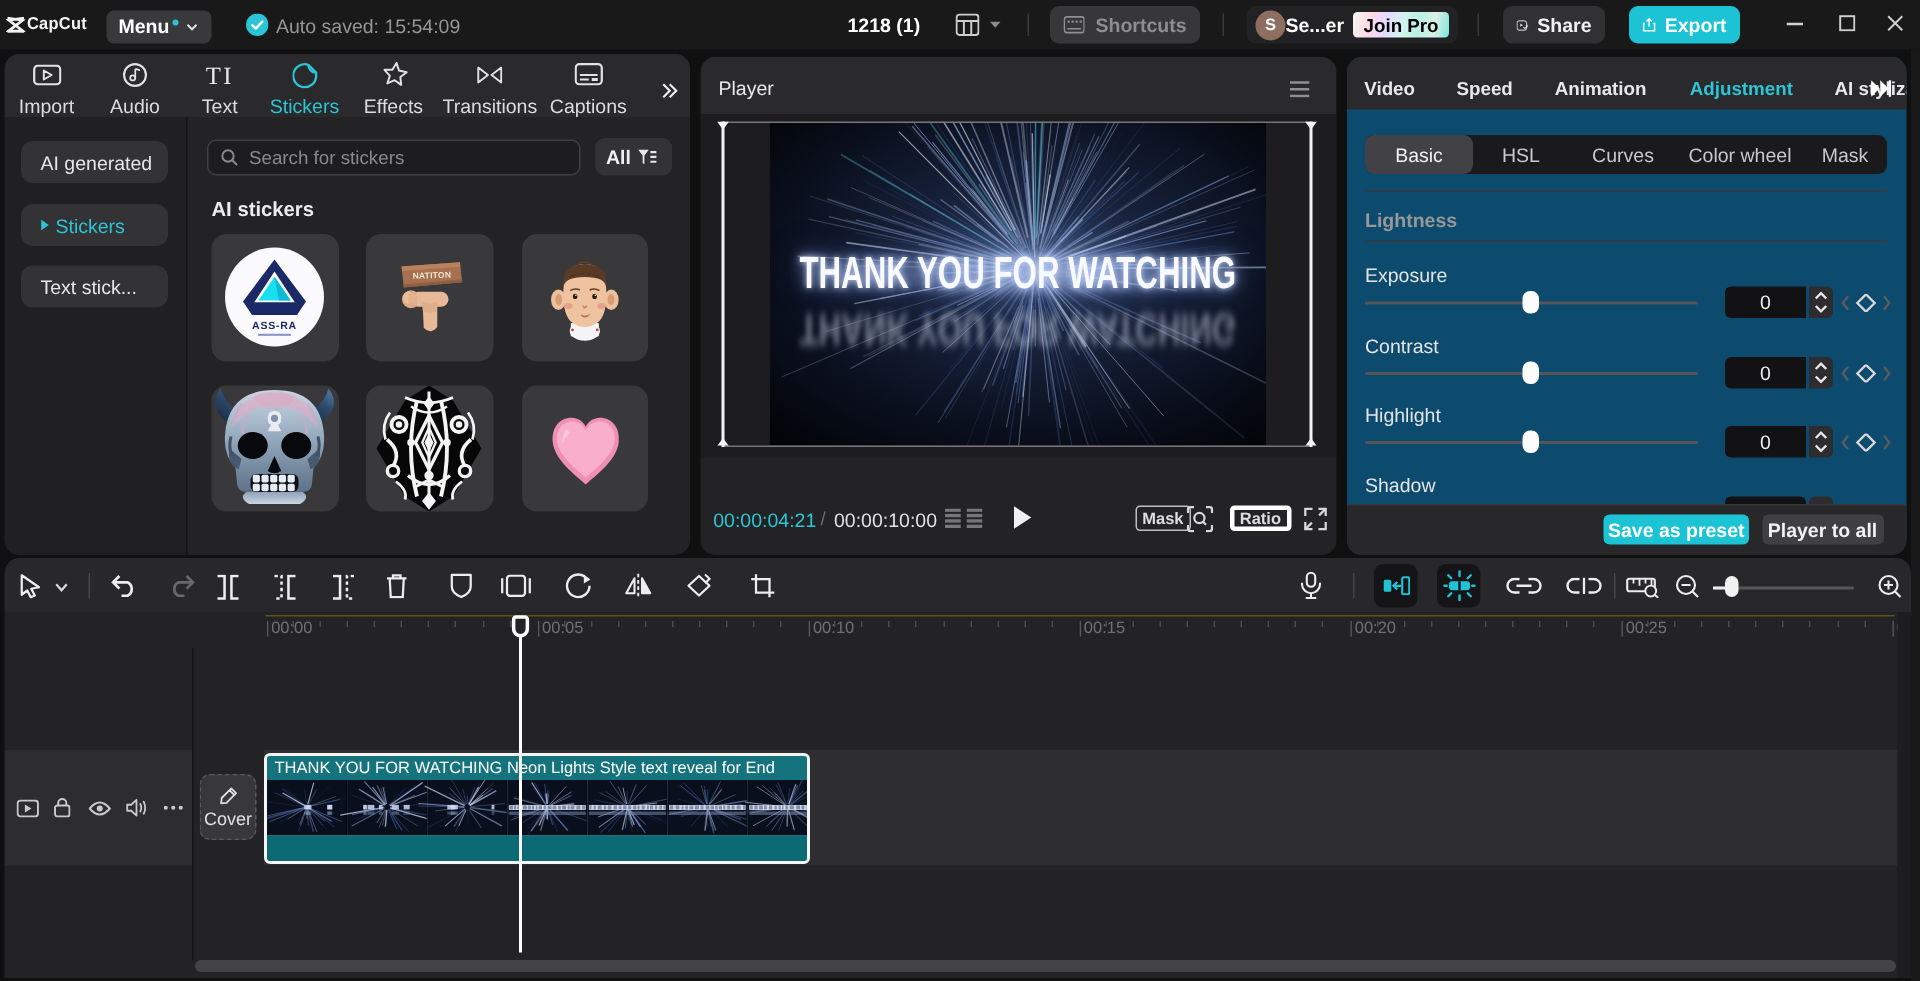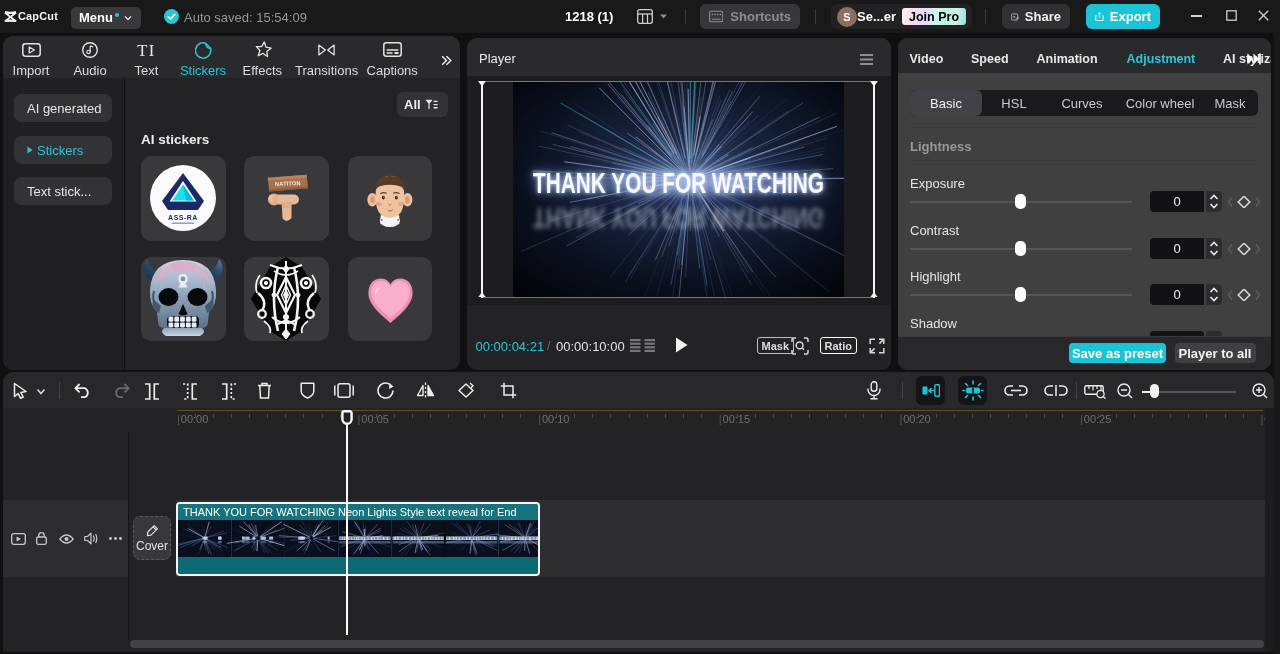--- a/index.html
+++ b/index.html
@@ -145,20 +145,27 @@
     </svg>
 
   <div class="abs" style="left:0;top:41.5px;width:121px;height:292.5px;background:#202022"></div>
   <div class="abs" style="left:121px;top:41.5px;width:1px;height:292.5px;background:#131315"></div>
   <div class="abs" style="left:11px;top:58px;width:98px;height:28px;background:#333335;border-radius:8px;color:#e6e6e6;font-size:13px;display:flex;align-items:center;padding-left:13px">AI generated</div>
   <div class="abs" style="left:11px;top:100px;width:98px;height:28px;background:#333335;border-radius:8px;color:#2cc5d5;font-size:13px;display:flex;align-items:center;padding-left:13px"><svg width="6" height="8" viewBox="0 0 6 8" style="margin-right:4px">
         <path d="M0.5 0.5 L5.5 4 L0.5 7.5 Z" fill="#2cc5d5"></path>
       </svg>Stickers</div>
   <div class="abs" style="left:11px;top:141px;width:98px;height:28px;background:#333335;border-radius:8px;color:#e6e6e6;font-size:13px;display:flex;align-items:center;padding-left:13px">Text stick...</div>
 
+  <div class="abs row" style="left:135px;top:57px;width:249px;height:24px;background:#1d1d1f;border:1px solid #404043;border-radius:6px;padding:0 8px">
+    <svg width="12" height="12" viewBox="0 0 12 12">
+        <circle cx="5" cy="5" r="3.8" fill="none" stroke="#8a8a8e" stroke-width="1.3"></circle>
+        <line x1="8" y1="8" x2="11" y2="11" stroke="#8a8a8e" stroke-width="1.3"></line>
+      </svg>
+    <span style="font-size:12.5px;color:#8a8a8e;margin-left:7px">Search for stickers</span>
+  </div>
   <div class="abs row" style="left:394px;top:56px;width:51px;height:25px;background:#333335;border-radius:6px;padding:0 7px">
     <span style="font-size:13px;font-weight:700;color:#f0f0f0">All</span>
     <svg width="13" height="12" viewBox="0 0 13 12" style="margin-left:4px">
         <path d="M0.5 0.8 H7.5 L4.6 4.6 V10.5 L3.4 9.6 V4.6 Z" fill="#e8e8e8"></path>
         <line x1="8.6" y1="2.4" x2="12.6" y2="2.4" stroke="#e8e8e8" stroke-width="1.4"></line>
         <line x1="8.6" y1="5.6" x2="12.6" y2="5.6" stroke="#e8e8e8" stroke-width="1.4"></line>
         <line x1="8.6" y1="8.8" x2="12.6" y2="8.8" stroke="#e8e8e8" stroke-width="1.4"></line>
       </svg>
   </div>
 
@@ -667,34 +674,34 @@
   <svg class="abs" style="left:324px;top:299px" width="18" height="18" viewBox="0 0 18 18">
     <g stroke="#d8d8d8" stroke-width="1.5" fill="none">
         <path d="M1 5 V2.5 A1.5 1.5 0 0 1 2.5 1 H5"></path>
         <path d="M13 1 H15.5 A1.5 1.5 0 0 1 17 2.5 V5"></path>
         <path d="M17 13 V15.5 A1.5 1.5 0 0 1 15.5 17 H13"></path>
         <path d="M5 17 H2.5 A1.5 1.5 0 0 1 1 15.5 V13"></path>
         <circle cx="8.6" cy="8.4" r="3.4"></circle>
         <line x1="11" y1="10.8" x2="13" y2="12.8"></line>
       </g>
   </svg>
-  <div class="abs" style="left:353px;top:299.5px;height:17px;border:1px solid #ffffff;border-radius:3px;color:#dedede;font-size:11px;font-weight:700;display:flex;align-items:center;padding:0 3.5px">Ratio</div>
+  <div class="abs" style="left:353px;top:299.5px;height:17px;border:3px solid #ffffff;border-radius:3px;color:#dedede;font-size:11px;font-weight:700;display:flex;align-items:center;padding:0 3.5px">Ratio</div>
   <svg class="abs" style="left:402px;top:300px" width="16" height="16" viewBox="0 0 16 16">
     <g stroke="#d8d8d8" stroke-width="1.5" fill="none">
         <path d="M10 1.2 H14.8 V6"></path>
         <path d="M14.8 10 V14.8 H10"></path>
         <path d="M6 14.8 H1.2 V10"></path>
         <path d="M1.2 6 V1.2 H6"></path>
         <line x1="14.4" y1="1.6" x2="10.4" y2="5.6"></line>
         <line x1="1.6" y1="14.4" x2="5.6" y2="10.4"></line>
       </g>
   </svg>
 </div>
 
-<div class="abs" style="left:897.5px;top:37.5px;width:373px;height:332.5px;background:#404040;border-radius:10px;overflow:hidden">
+<div class="abs" style="left:897.5px;top:37.5px;width:373px;height:332.5px;background:#0c4a6e;border-radius:10px;overflow:hidden">
   <div class="abs" style="left:0;top:0;width:373px;height:35px;background:#2a2a2c"></div>
   <div class="abs" style="left:12px;top:14px;font-size:12.5px;font-weight:700;color:#e8e8e8">Video</div>
   <div class="abs" style="left:73.5px;top:14px;font-size:12.5px;font-weight:700;color:#e8e8e8">Speed</div>
   <div class="abs" style="left:139px;top:14px;font-size:12.5px;font-weight:700;color:#e8e8e8">Animation</div>
   <div class="abs" style="left:229px;top:14px;font-size:12.5px;font-weight:700;color:#2cc5d5">Adjustment</div>
   <div class="abs" style="left:325.5px;top:14px;font-size:12.5px;font-weight:700;color:#e8e8e8;width:47.5px;overflow:hidden;white-space:nowrap">AI styliza</div>
   <svg class="abs" style="left:349px;top:15px" width="14" height="12" viewBox="0 0 14 12">
       <path d="M0.5 0.5 L6 6 L0.5 11.5 Z" fill="#fff"></path>
       <path d="M6.5 0.5 L12 6 L6.5 11.5 Z" fill="#fff"></path>
       <rect x="12.2" y="0.5" width="1.6" height="11" fill="#fff"></rect>

